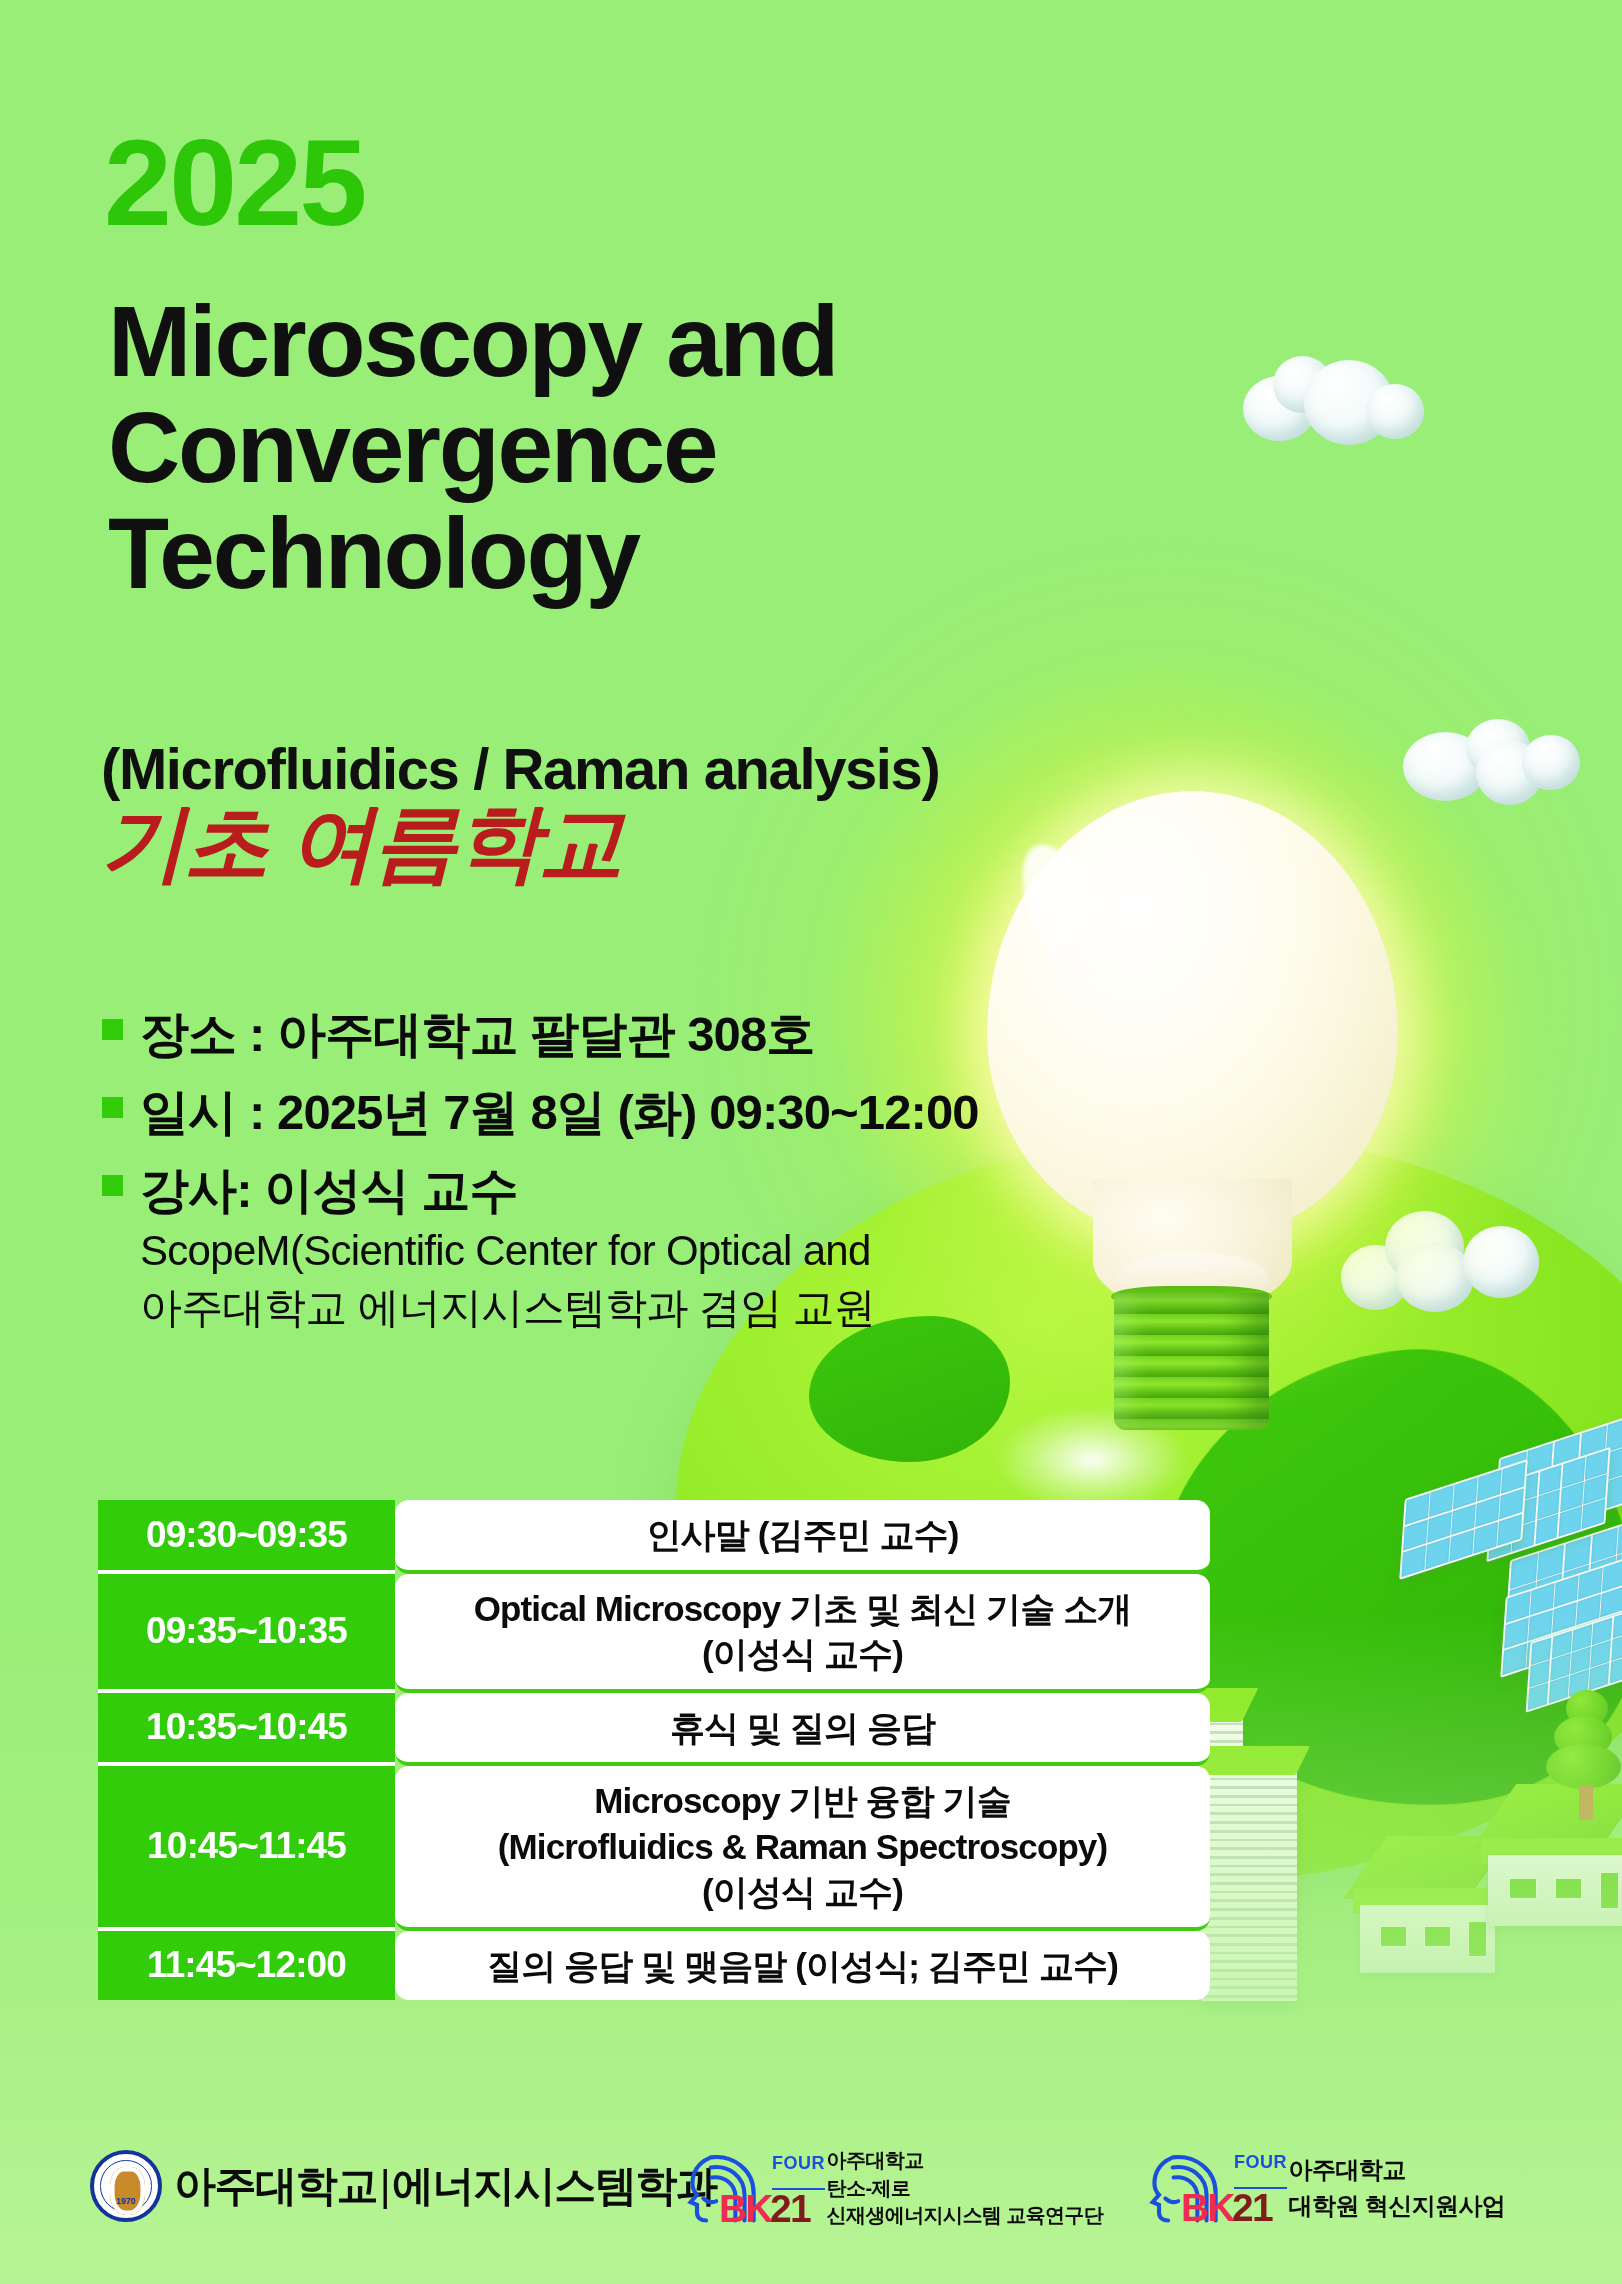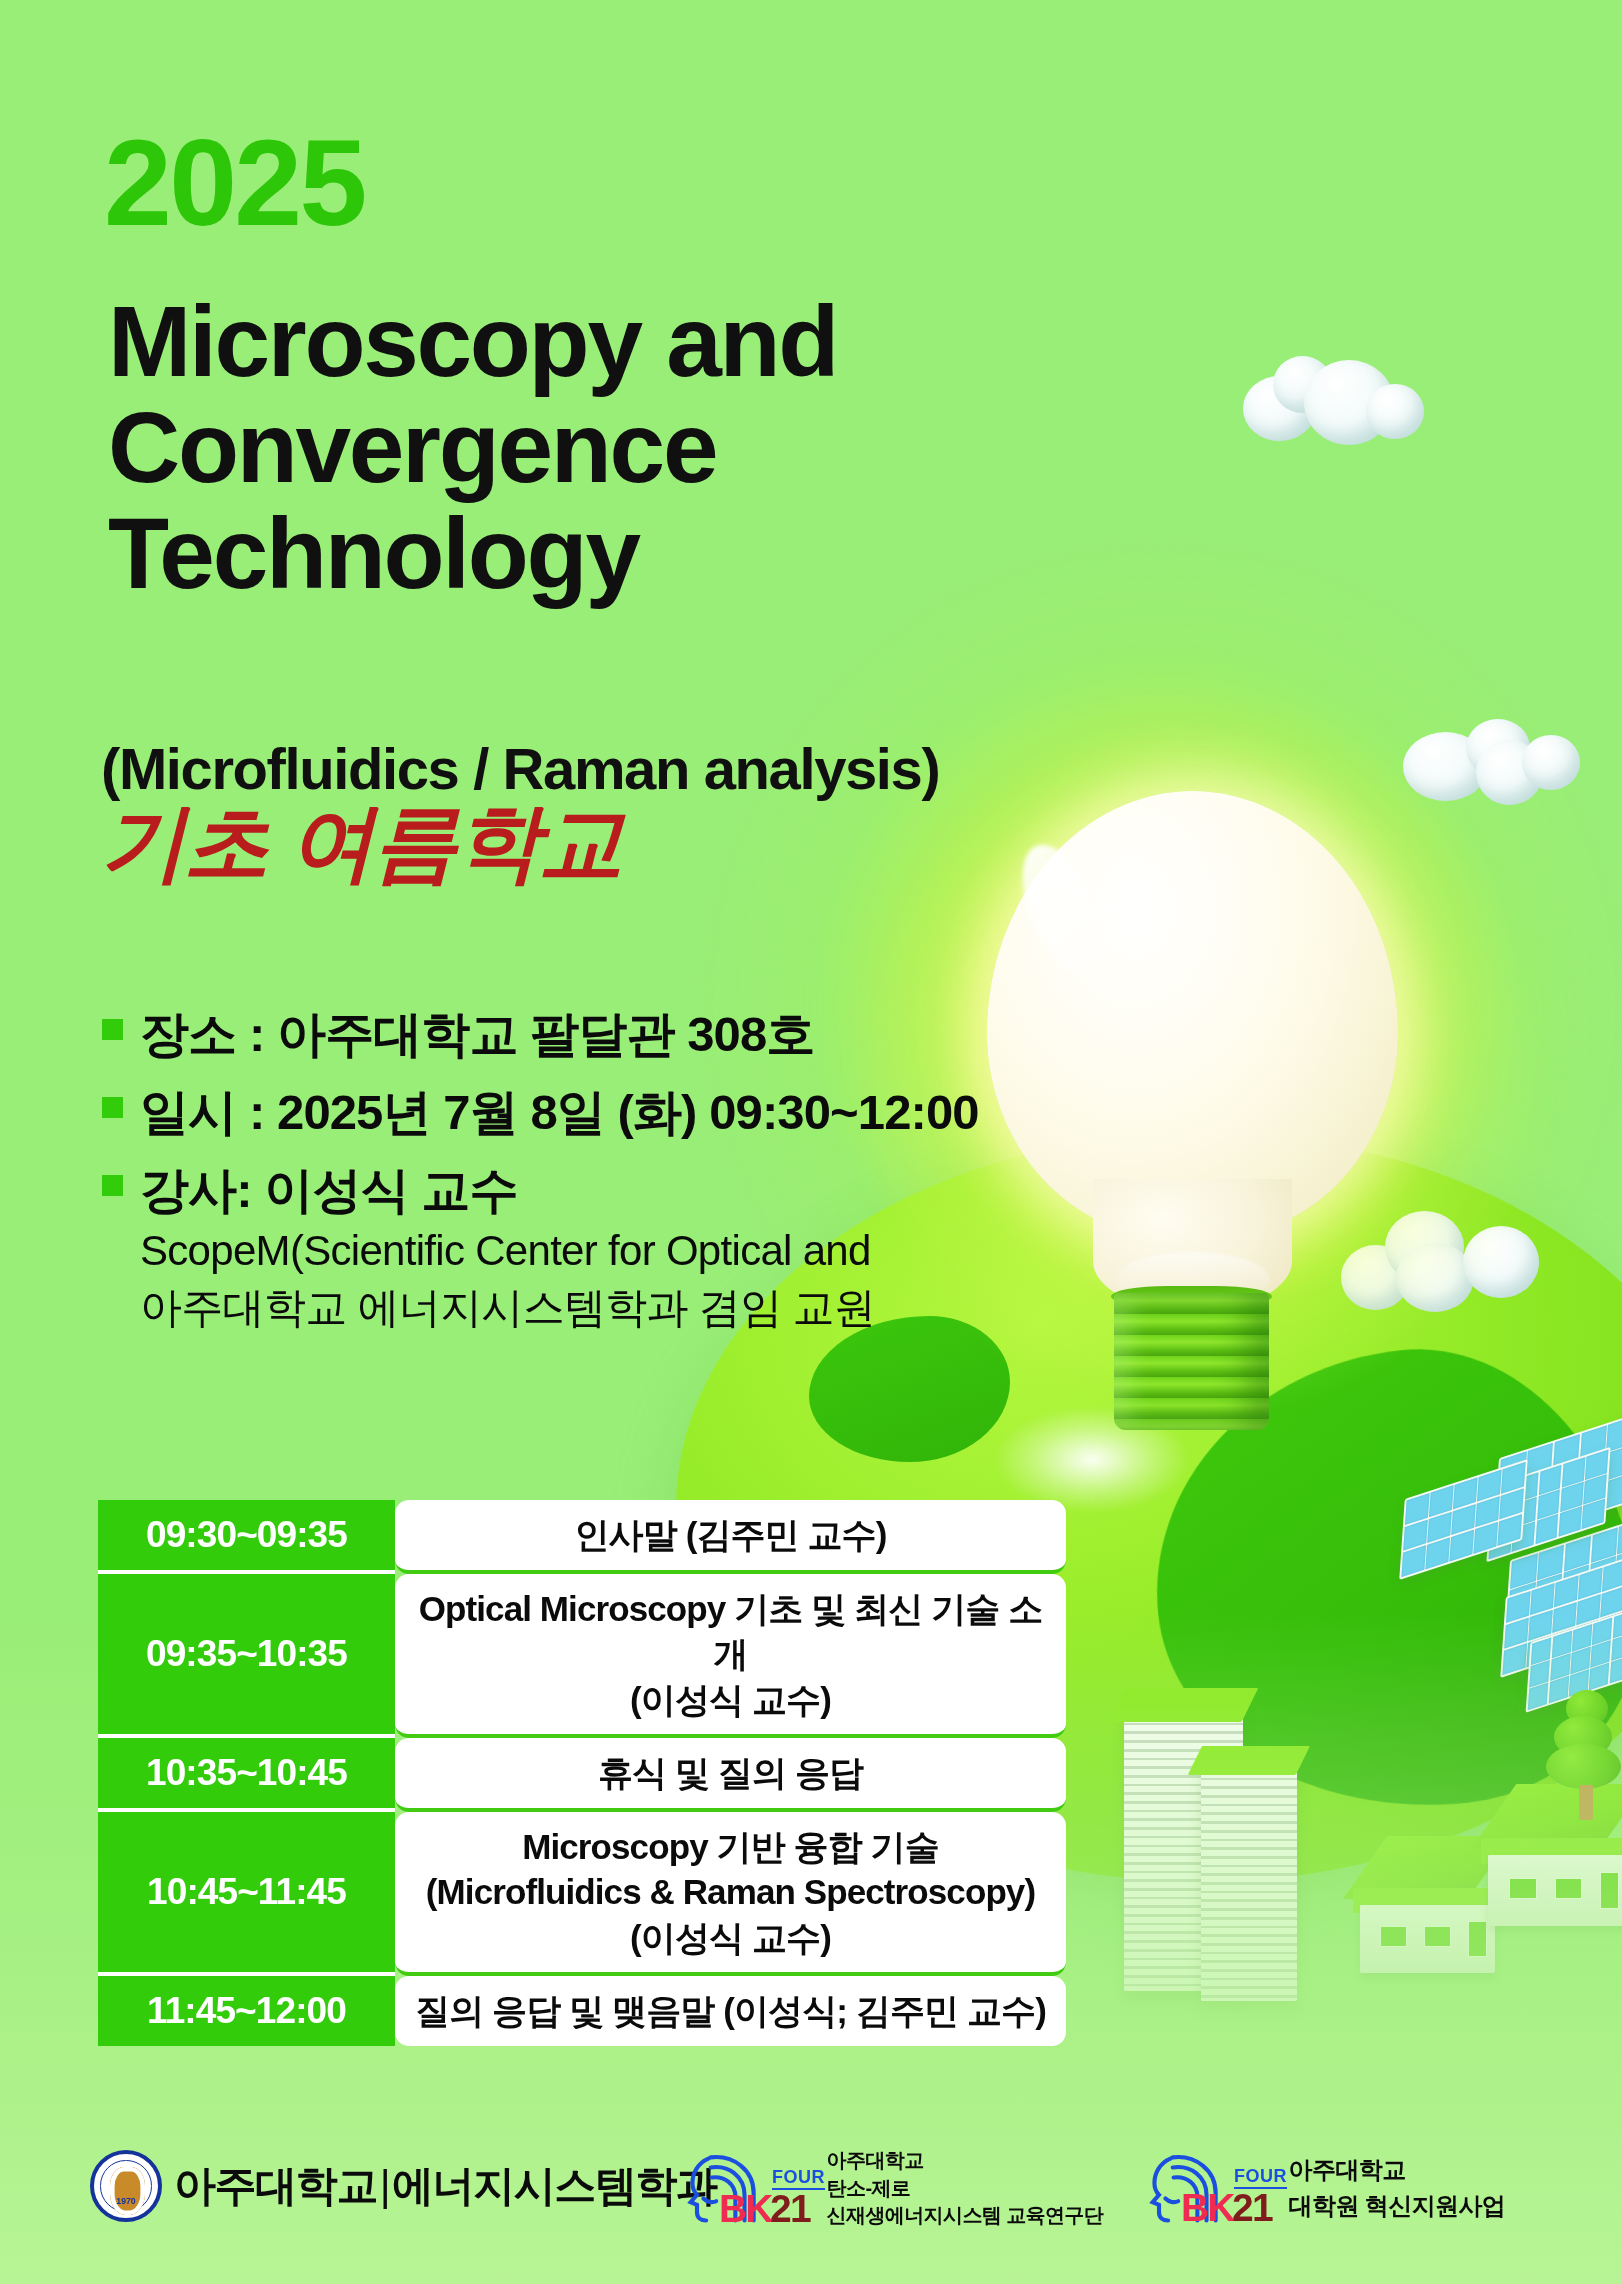--- a/index.html
+++ b/index.html
@@ -240,21 +240,21 @@
   }
   .info-sub {
     margin-left: 42px;
     font-size: 42px; font-weight: 500; color: #0b0b0b;
     letter-spacing: -0.7px; line-height: 1.36; white-space: nowrap;
   }
 
   
   .schedule {
     position: absolute; left: 98px; top: 1500px;
-    width: 968px;
+    width: 1112px;
     border-collapse: separate;
     border-spacing: 0;
     table-layout: fixed;
   }
   .schedule td {
     vertical-align: middle;
     padding: 12px 8.2px;
   }
   .schedule td.time {
     width: 297px;
@@ -323,21 +323,21 @@
     position: absolute; left: 34px; bottom: 1.8px;
     font-size: 39px; font-weight: 900; color: #ef2b52; letter-spacing: -1.8px; line-height: 1;
   }
   .bk-21 {
     position: absolute; left: 85px; bottom: 1.8px;
     font-size: 39px; font-weight: 900; color: #7f1d1d; letter-spacing: -1.8px; line-height: 1;
   }
   .bk-four {
     position: absolute; left: 87px; bottom: 40px;
     font-size: 18px; font-weight: 900; color: #1b4fe0; letter-spacing: 0.5px;
-    border-bottom: 2.7px solid #1b4fe0; padding-bottom: 2px; line-height: 1; text-align: right;
+    border-bottom: 2.7px solid #1b4fe0; padding-bottom: 16px; line-height: 1; text-align: right;
   }
   .bk-lines {
     margin-left: 4.6px;
     font-size: 20px; font-weight: 700; color: #0b0b0b; letter-spacing: -0.6px;
     line-height: 1.38; white-space: nowrap;
   }
   .bk-lines.big { font-size: 24px; line-height: 1.5; }
 </style>
 </head>
 <body>

